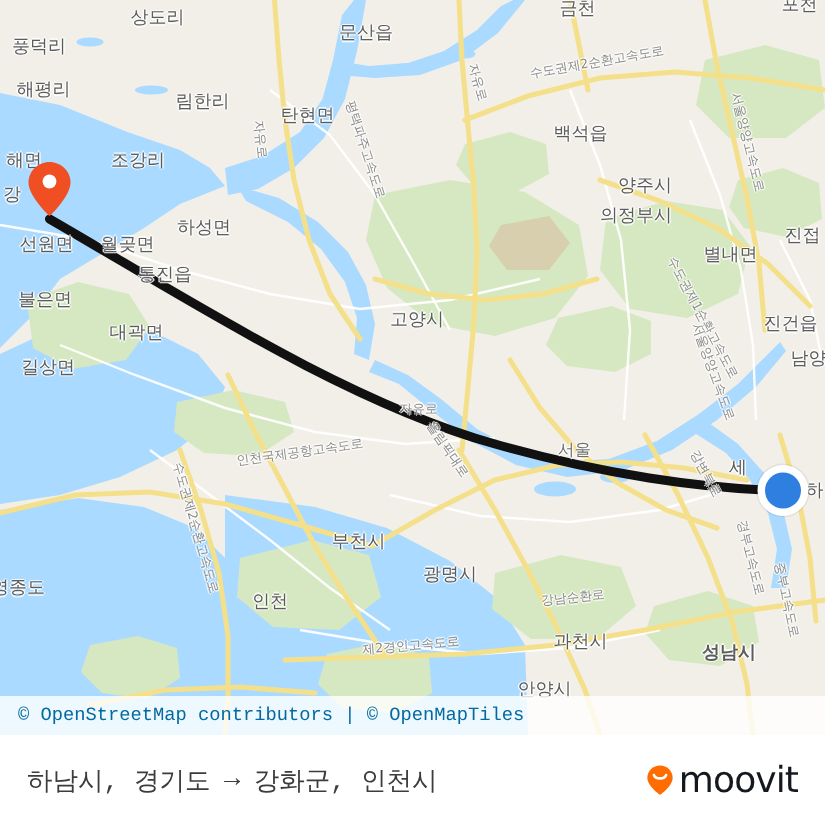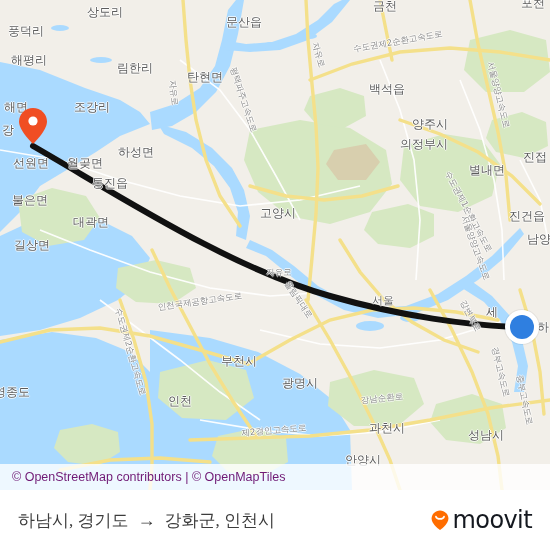--- a/index.html
+++ b/index.html
@@ -100,23 +100,23 @@
     left: 0;
     bottom: 0;
     width: 550px;
     height: 26px;
     background: rgba(255,255,255,.80);
     display: flex;
     align-items: center;
   }
   #attribution-text {
     font-size: 12.5px;
-    color: #701a75;
+    color: #0369a1;
     padding-left: 12px;
-    font-family: Liberation Sans, sans-serif;
+    font-family: Liberation Mono, monospace;
     white-space: nowrap;
   }
 
   
   #bottom-bar {
     position: absolute;
     left: 0; top: 490px;
     width: 550px;
     height: 60px;
     background: #ffffff;
@@ -124,21 +124,21 @@
     align-items: center;
     justify-content: space-between;
   }
   #route-summary {
     display: flex;
     align-items: center;
     gap: 9px;
     padding-left: 18px;
     font-size: 17px;
     color: #3c3c3c;
-    font-family: Liberation Serif, serif;
+    font-family: Liberation Mono, monospace;
     white-space: nowrap;
   }
   #route-arrow {
     font-size: 18px;
     color: #3c3c3c;
     line-height: 1;
   }
   #brand-logo {
     display: flex;
     align-items: center;
@@ -277,21 +277,21 @@
         <div class="map-label lbl-place" style="left: 91px; top: 222px;">대곽면</div>
         <div class="map-label lbl-place" style="left: 32px; top: 245px;">길상면</div>
         <div class="map-label lbl-place" style="left: 12px; top: 392px;">영종도</div>
         <div class="map-label lbl-place" style="left: 180px; top: 401px;">인천</div>
         <div class="map-label lbl-place" style="left: 239px; top: 361px;">부천시</div>
         <div class="map-label lbl-place" style="left: 300px; top: 383px;">광명시</div>
         <div class="map-label lbl-place" style="left: 278px; top: 213px;">고양시</div>
         <div class="map-label lbl-city" style="left: 383px; top: 300px;">서울</div>
         <div class="map-label lbl-place" style="left: 387px; top: 428px;">과천시</div>
         <div class="map-label lbl-place" style="left: 363px; top: 460px;">안양시</div>
-        <div class="map-label lbl-place" style="left: 486px; top: 435px;">성남시</div>
+        <div class="map-label lbl-place" style="left: 486px; top: 435px; font-weight: bold;">성남시</div>
         <div class="map-label lbl-place" style="left: 387px; top: 89px;">백석읍</div>
         <div class="map-label lbl-place" style="left: 430px; top: 100px; margin-top: 24px;">양주시</div>
         <div class="map-label lbl-place" style="left: 424px; top: 144px;">의정부시</div>
         <div class="map-label lbl-place" style="left: 487px; top: 170px;">별내면</div>
         <div class="map-label lbl-place" style="left: 535px; top: 157px;">진접</div>
         <div class="map-label lbl-place" style="left: 527px; top: 216px;">진건읍</div>
         <div class="map-label lbl-place" style="left: 539px; top: 239px;">남양</div>
         <div class="map-label lbl-place" style="left: 385px; top: 6px;">금천</div>
         <div class="map-label lbl-place" style="left: 533px; top: 3px;">포천</div>
         <div class="map-label lbl-place" style="left: 543px; top: 327px;">하</div>

